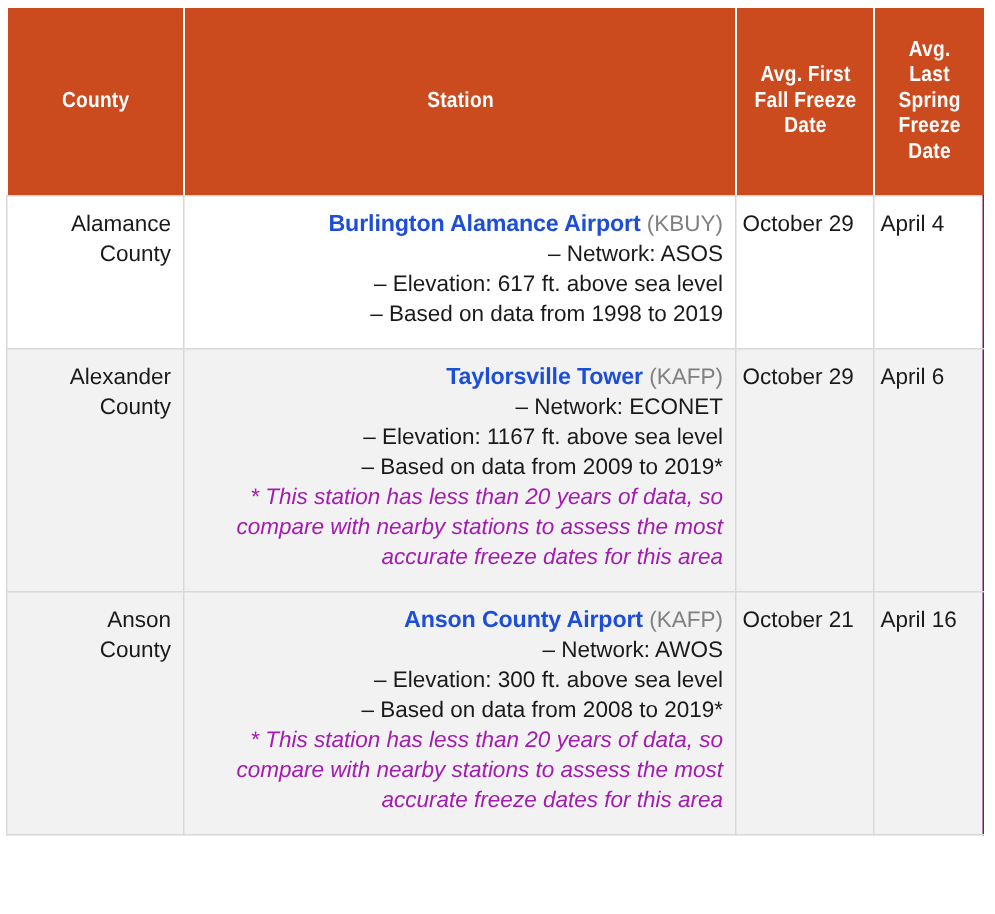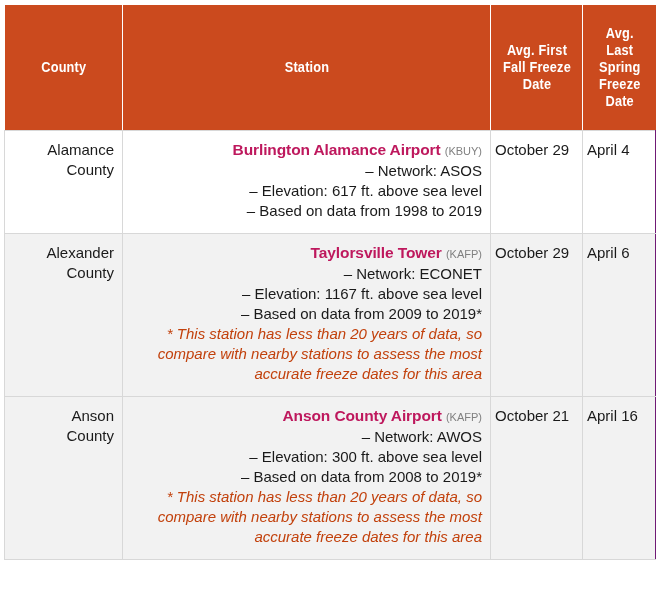--- a/index.html
+++ b/index.html
@@ -96,36 +96,36 @@
     padding-left: 4px;
     padding-right: 4px;
   }
   tbody td.cell-fall {
     border-right: 1px solid #d8d8d8;
   }
 
   .station-name {
     font-weight: bold;
     font-size: 15.5px;
-    color: #be185d;
+    color: #1d4ed8;
     letter-spacing: -0.1px;
   }
   .station-code {
     font-weight: normal;
     color: #808080;
-    font-size: 11px;
+    font-size: 15px;
   }
   .detail-line {
     display: block;
     white-space: nowrap;
   }
   .footnote {
     display: block;
     font-style: italic;
-    color: #c2410c;
+    color: #a21caf;
     padding-left: 8px;
     text-indent: -0.5px;
   }
   .note-text {
     display: block;
   }
   .county-text {
     display: block;
     white-space: pre-line;
   }

